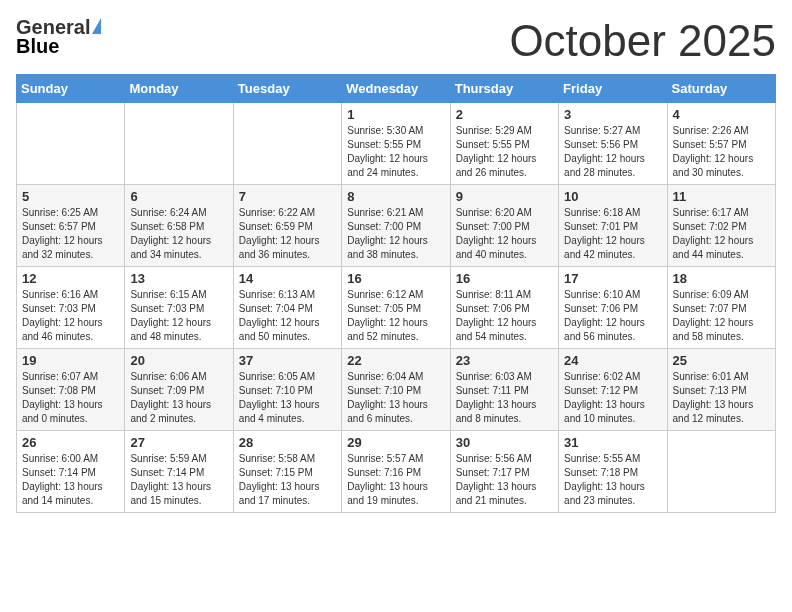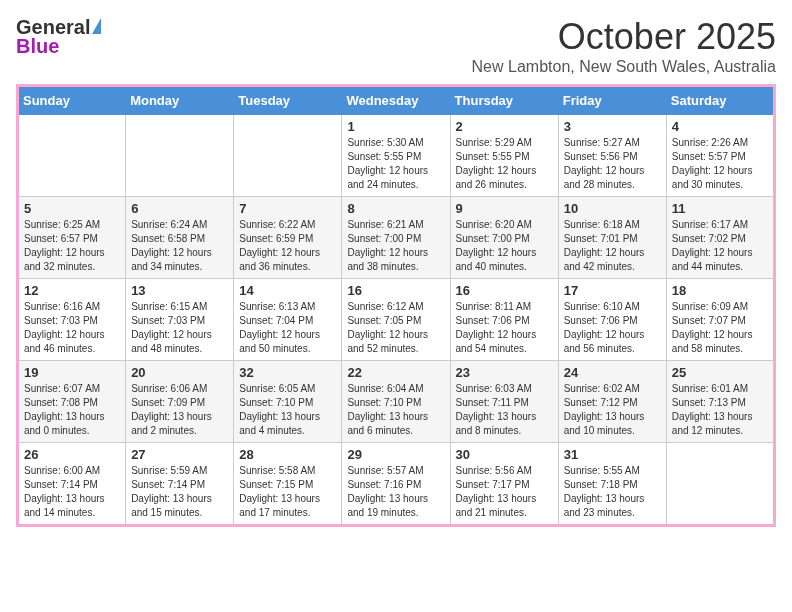--- a/index.html
+++ b/index.html
@@ -18,32 +18,32 @@
     }
     .logo {
       display: flex;
       flex-direction: column;
       align-items: flex-start;
     }
     .title-section {
       text-align: right;
     }
     .month-title {
-      font-size: 36px;
+      font-size: 44px;
       font-weight: normal;
       color: #333;
     }
     .location {
       font-size: 16px;
       color: #555;
     }
     .calendar {
       width: 100%;
       border-collapse: collapse;
-      border: 3px solid #f9a8d4;
+      border: 1px solid #f9a8d4;
     }
     .calendar th {
       background: #4a90d9;
       color: #fff;
       font-size: 13px;
       font-weight: bold;
       padding: 6px 4px;
       text-align: left;
       border: 1px solid #4a90d9;
     }
@@ -77,25 +77,24 @@
   </style>
 </head>
 <body>
 
 <div class="header">
   <div class="logo">
     <div style="display:flex; align-items:center;">
       <span style="font-size:20px; font-weight:bold; color:#333;">General</span>
       <span style="display:inline-block; width:0; height:0; border-left:9px solid transparent; border-bottom:16px solid #4a90d9; margin-left:2px; position:relative; top:-2px;"></span>
     </div>
-    <span style="font-size:20px; font-weight:bold; color:#a21caf; margin-top:-4px;text-align:center;">Blue</span>
+    <span style="font-size:20px; font-weight:bold; color:#000000; margin-top:-4px;text-align:center;">Blue</span>
   </div>
   <div class="title-section">
     <div class="month-title">October 2025</div>
-    <div class="location">New Lambton, New South Wales, Australia</div>
   </div>
 </div>
 
 <table class="calendar">
   <thead>
     <tr>
     <th>Sunday</th>
         <th>Monday</th>
         <th>Tuesday</th>
         <th>Wednesday</th>
@@ -249,21 +248,21 @@
 and 0 minutes.</div>
         </td>
         <td>
           <span class="day-num">20</span>
           <div class="day-info" style="white-space: pre-line;">Sunrise: 6:06 AM
 Sunset: 7:09 PM
 Daylight: 13 hours
 and 2 minutes.</div>
         </td>
         <td>
-          <span class="day-num">32</span>
+          <span class="day-num">37</span>
           <div class="day-info" style="white-space: pre-line;">Sunrise: 6:05 AM
 Sunset: 7:10 PM
 Daylight: 13 hours
 and 4 minutes.</div>
         </td>
         <td>
           <span class="day-num">22</span>
           <div class="day-info" style="white-space: pre-line;">Sunrise: 6:04 AM
 Sunset: 7:10 PM
 Daylight: 13 hours

